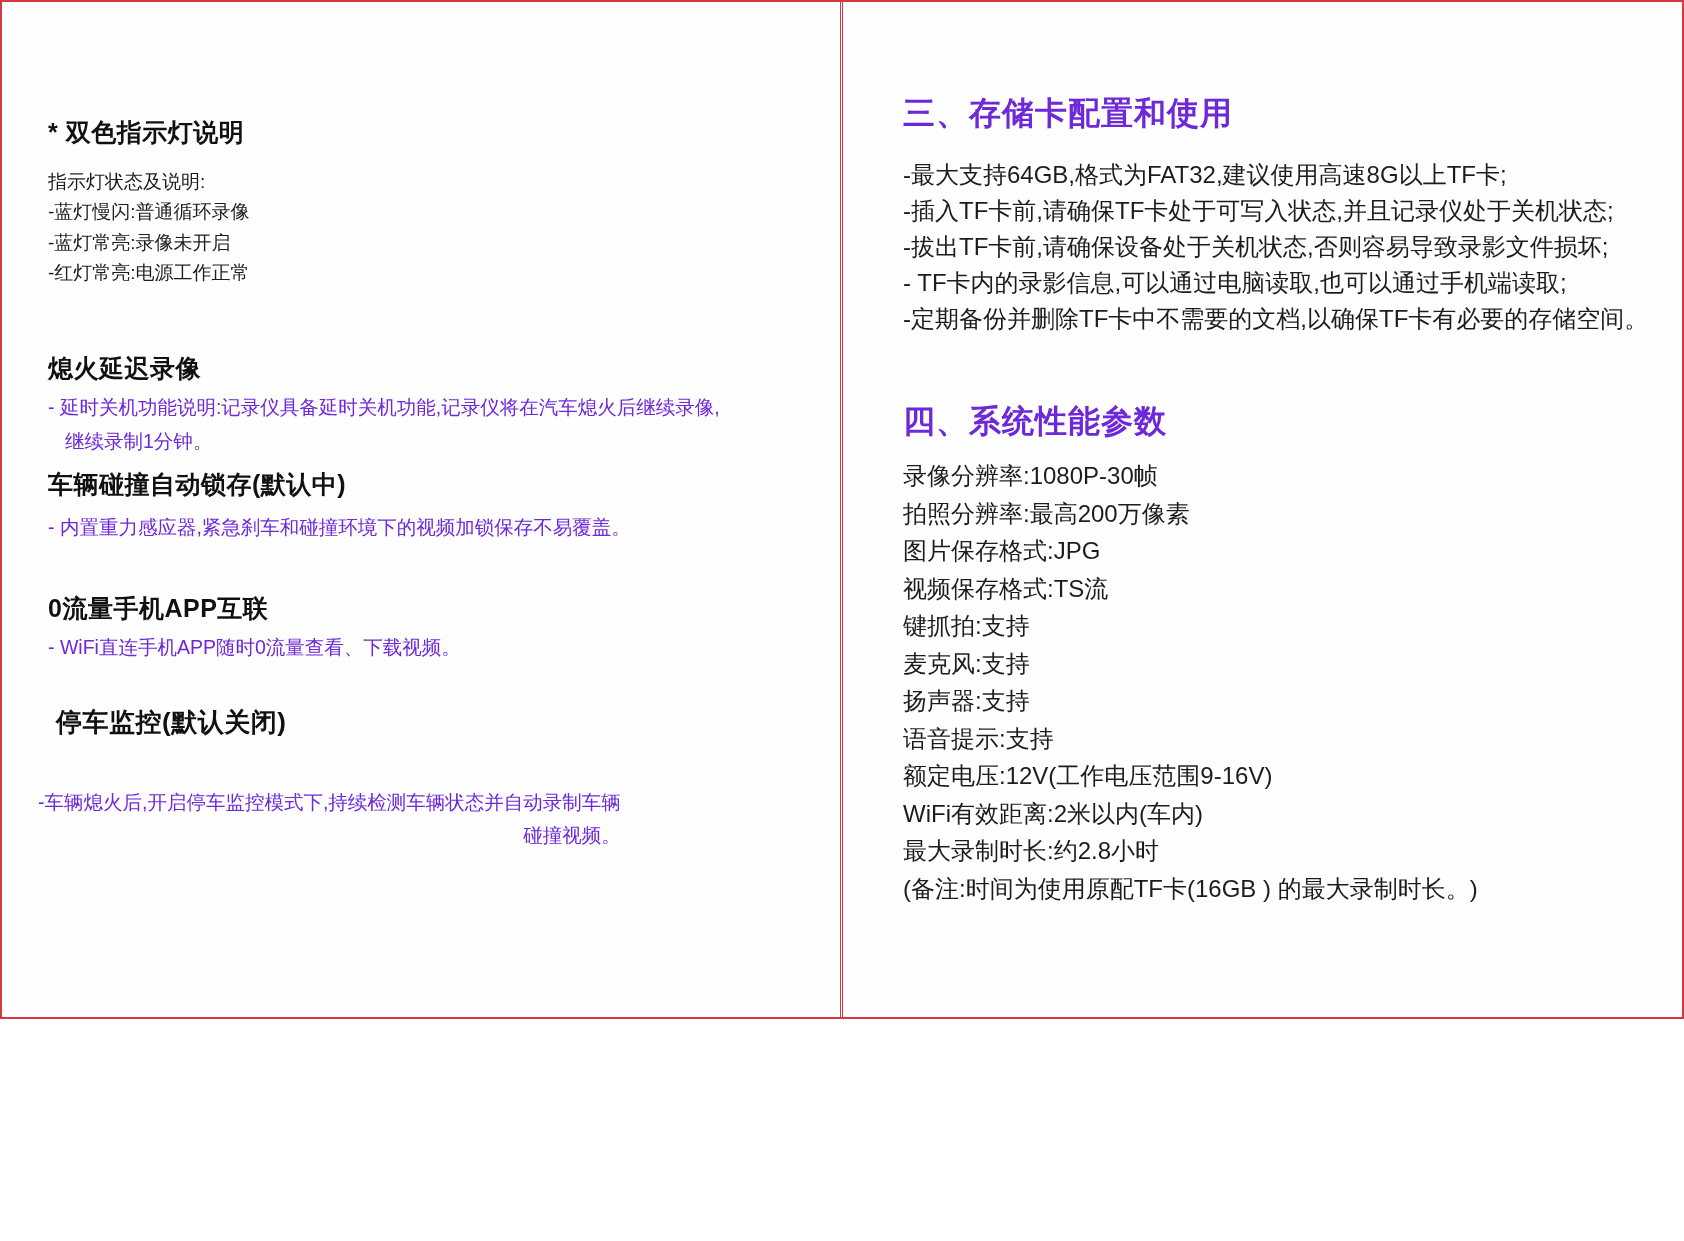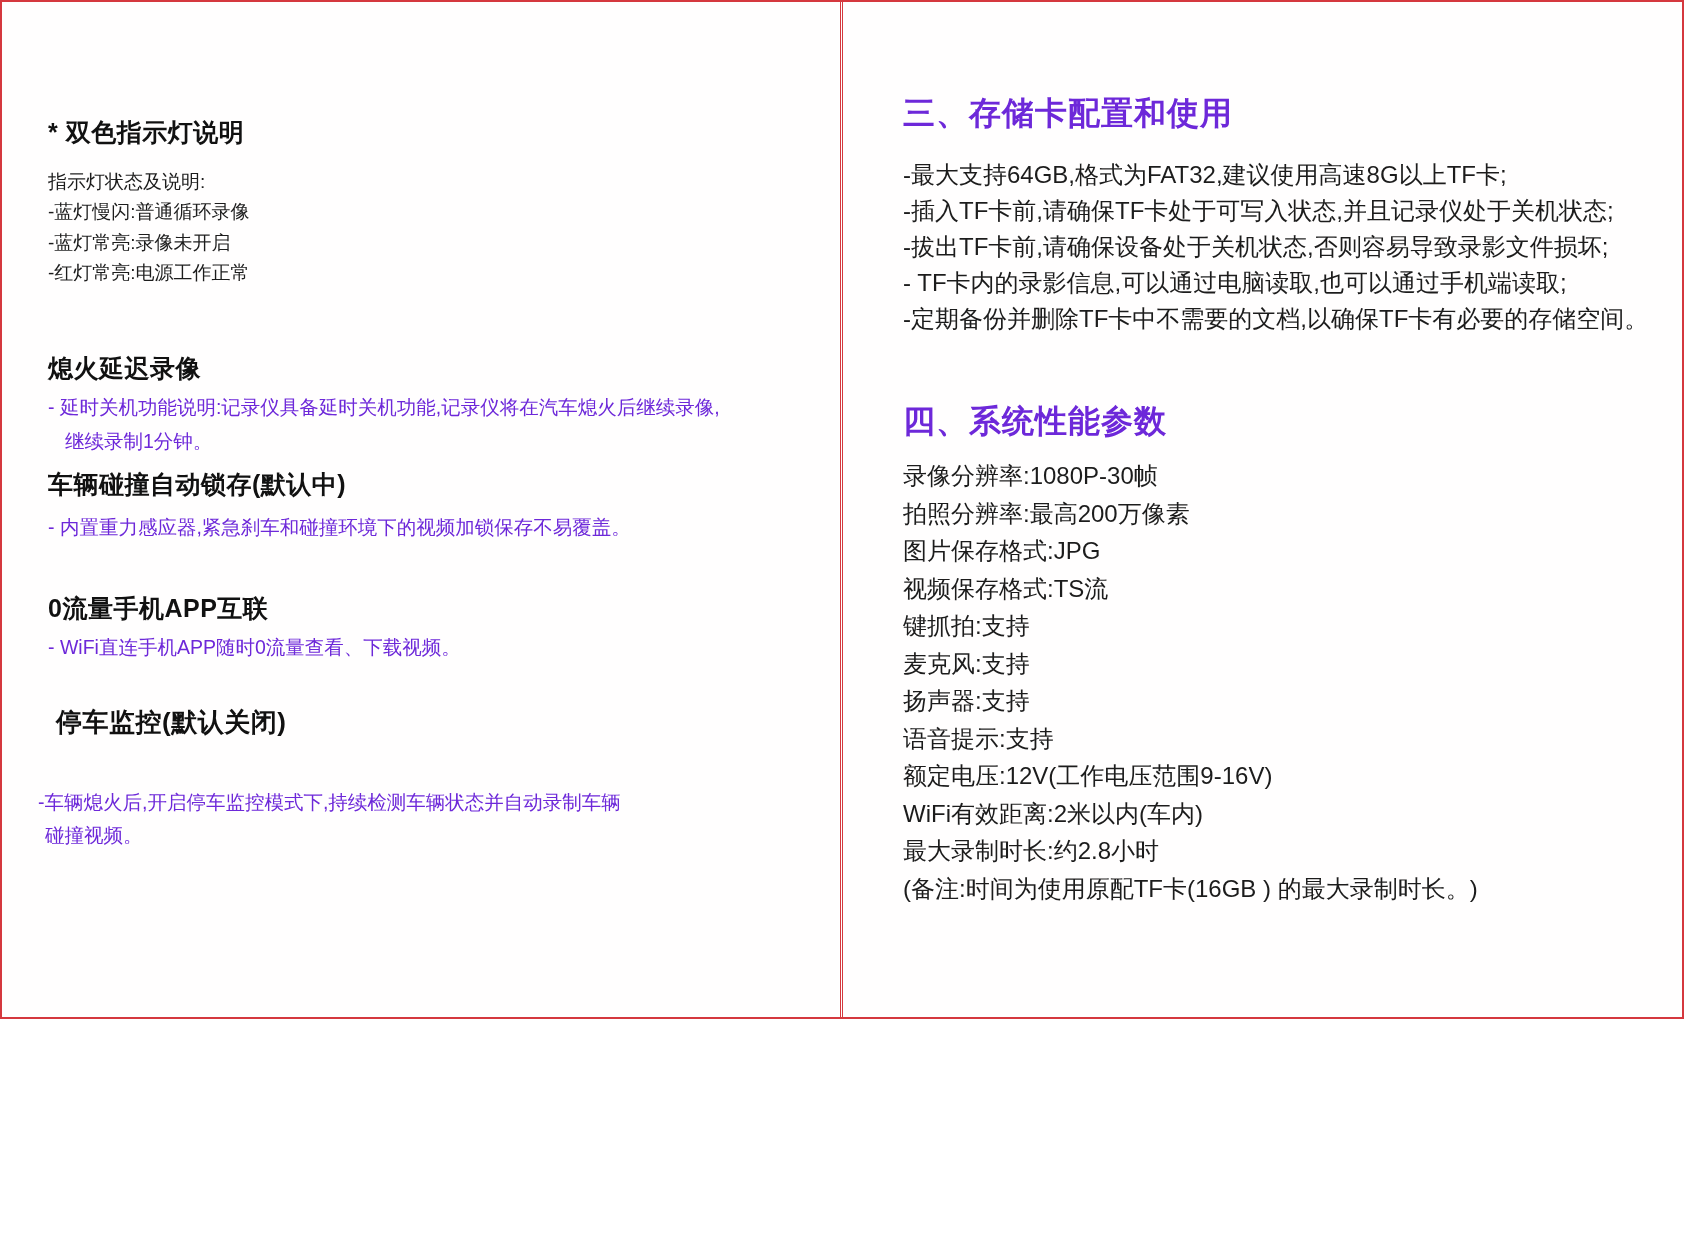--- a/index.html
+++ b/index.html
@@ -78,21 +78,21 @@
     <div class="abs h-left" style="top:590px; left:46px;">0流量手机APP互联</div>
 
     <div class="abs body-l2" style="top:629px; left:46px;">
       <div class="line">- WiFi直连手机APP随时0流量查看、下载视频。</div>
     </div>
 
     <div class="abs h-left" style="top:703px; left:54px; font-size:26px;">停车监控(默认关闭)</div>
 
     <div class="abs body-l2" style="top:761px; left:36px; line-height:33px;margin-top:23px;">
       <div class="line">-车辆熄火后,开启停车监控模式下,持续检测车辆状态并自动录制车辆</div>
-      <div class="line" style="padding-left:7px;">碰撞视频。</div>
+      <div class="line" style="padding-left:7px;text-align:right;">碰撞视频。</div>
     </div>
 
     <div class="pageno">-03-</div>
   </div>
 
   <div class="divider"></div>
 
   <div class="page page-right">
 
     <div class="abs h-right" style="top:90px; left:60px;">三、存储卡配置和使用</div>

